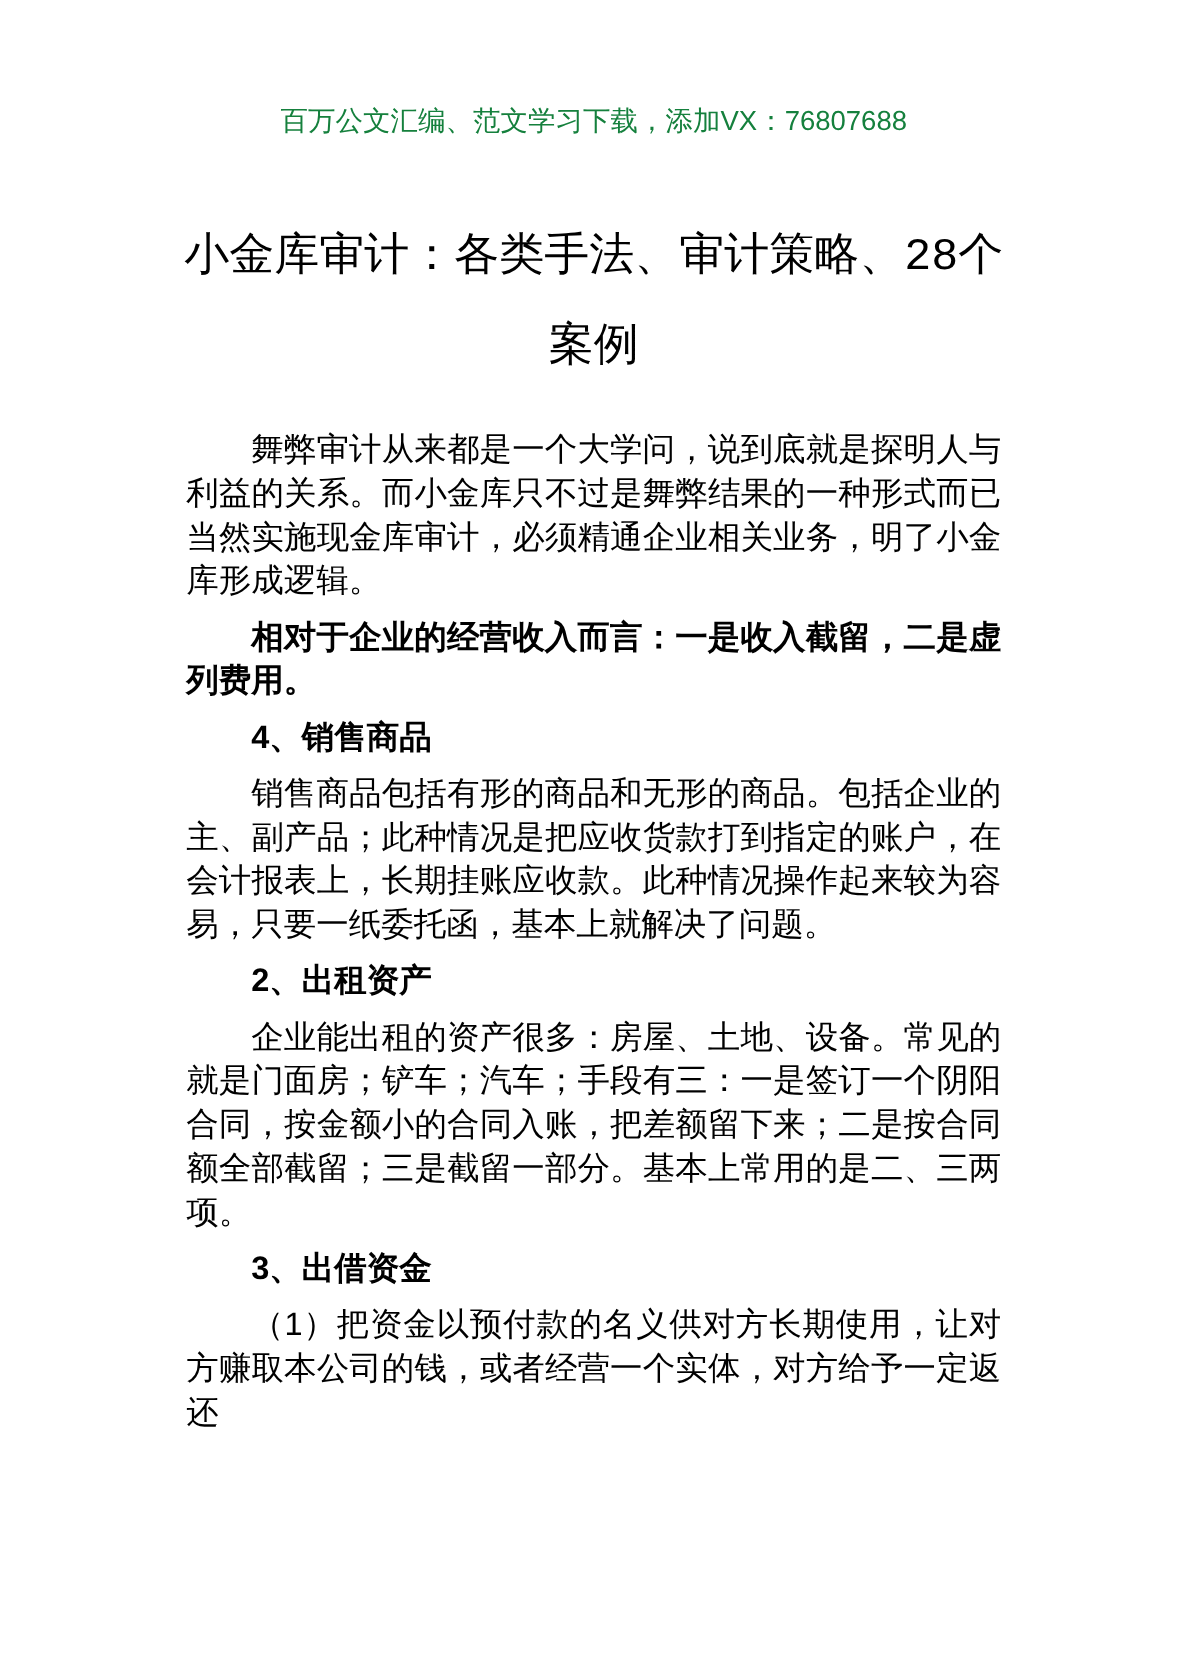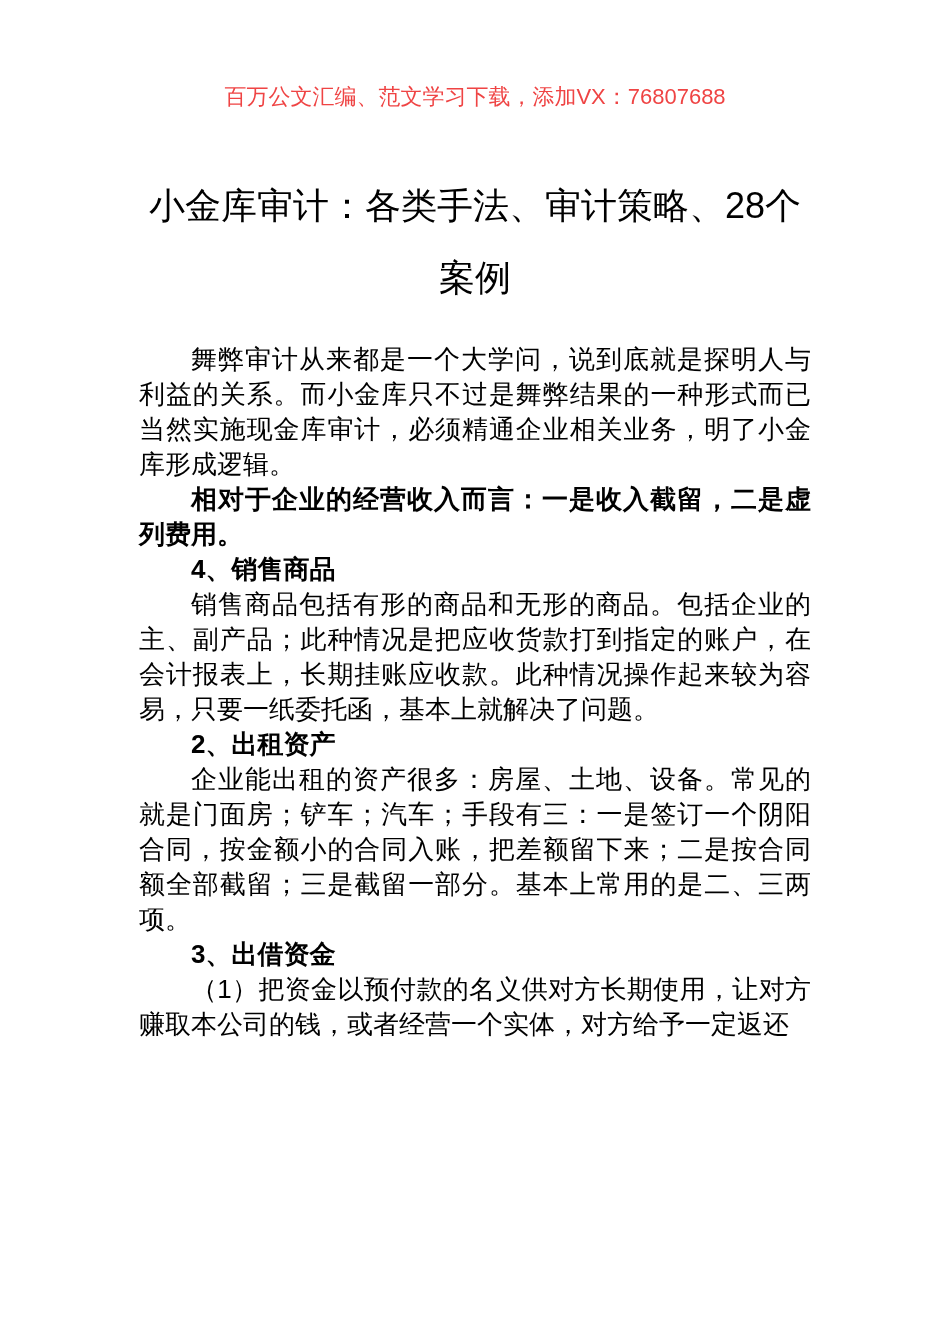--- a/index.html
+++ b/index.html
@@ -24,48 +24,48 @@
     line-height: 26px;
     text-align: center;
     font-family: "Liberation Sans", sans-serif;
   }
   .doc-title {
     margin-top: 60px;
     font-size: 36px;
     line-height: 72px;
     font-weight: 400;
     text-align: center;
-    font-family: Liberation Sans, sans-serif;
+    font-family: Liberation Mono, monospace;
     color: #000000;
   }
   .doc-title .title-line {
     display: block;
   }
   .doc-body {
     margin-top: 28px;
     width: 672px;
     font-size: 26px;
     line-height: 35px;
     text-align: justify;
     font-family: "Liberation Sans", sans-serif;
   }
   .doc-body p.para {
-    margin: 0;
+    margin: 10px;
     padding: 0;
     text-indent: 2em;
   }
   .doc-body p.bold {
     font-weight: 700;
   }
 </style>
 </head>
 <body>
 
 <div class="page">
-  <div class="notice" style="color: #ef4444;">百万公文汇编、范文学习下载，添加VX：76807688</div>
+  <div class="notice" style="color: #15803d;">百万公文汇编、范文学习下载，添加VX：76807688</div>
 
   <h1 class="doc-title">
       <span class="title-line">小金库审计：各类手法、审计策略、28个</span>
       <span class="title-line">案例</span>
     </h1>
 
   <div class="doc-body">
       <p class="para normal">舞弊审计从来都是一个大学问，说到底就是探明人与利益的关系。而小金库只不过是舞弊结果的一种形式而已当然实施现金库审计，必须精通企业相关业务，明了小金库形成逻辑。</p>
       <p class="para bold">相对于企业的经营收入而言：一是收入截留，二是虚列费用。</p>
       <p class="para bold">4、销售商品</p>

